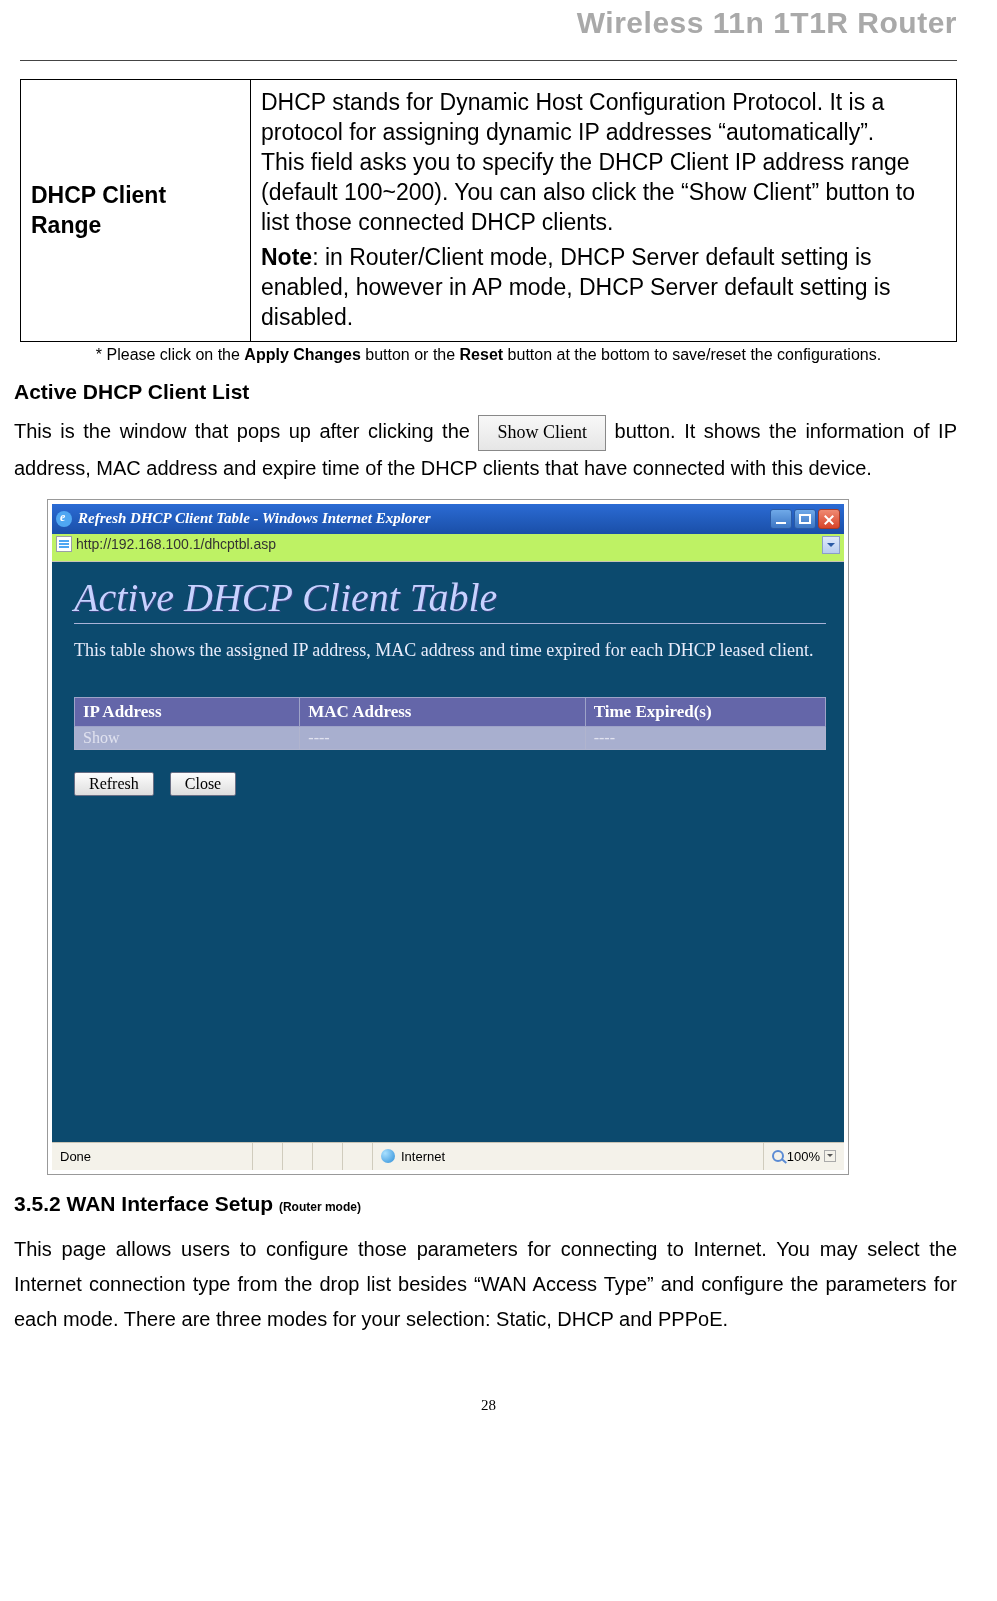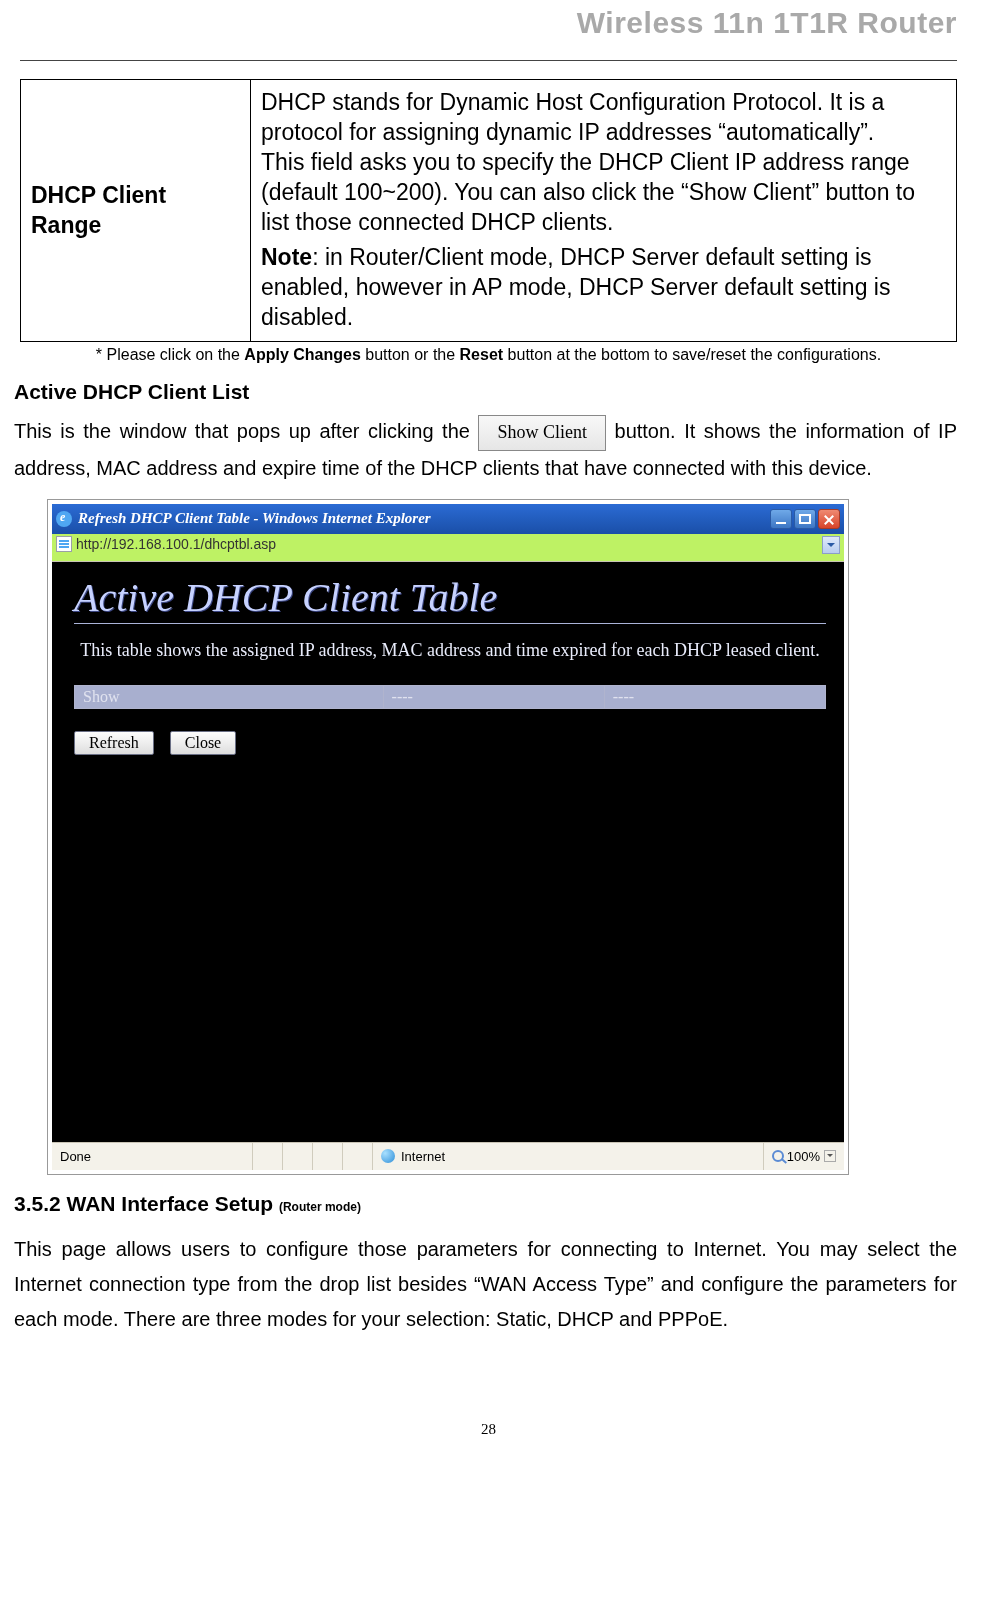--- a/index.html
+++ b/index.html
@@ -148,38 +148,37 @@
     border:1px solid #8b9fc8;
     background:linear-gradient(#dfe9fb,#b8cdef);
     position:relative;
   }
   .addr-drop::after{
     content:""; position:absolute; left:4px; top:6px;
     border:4px solid transparent; border-top-color:#2a5aa5;
   }
 
   .content-area {
-    background: #000000;
+    background: #0c4a6e;
     min-height: 580px;
     padding: 12px 18px 26px 22px;
   }
   .client-title {
     font: italic 40px "Times New Roman", serif;
     color:#c7d2ff;
     text-shadow: 1px 1px 0 #3a4580;
     border-bottom: 1px solid #aab3d8;
     padding-bottom: 2px;
     margin-bottom: 14px;
   }
   .client-desc {
     font: 18px "Times New Roman", serif;
     color:#e9ecfb;
-    margin-bottom: 22px;
+    margin-bottom: 34px;
     line-height:1.4;
-    text-align:center;
   }
   .dhcp-table {
     width: 100%;
     border-collapse: collapse;
   }
   .dhcp-table th {
     background:#6466a9;
     border:1px solid #9ea3c8;
     color:#fff;
     font: bold 17px "Times New Roman", serif;
@@ -240,21 +239,21 @@
   h2.section {
     font-size: 21px;
     font-weight: bold;
     margin: 14px 0 16px 0;
     margin-left: -6px;
   }
   h2.section .thin { font-weight: bold; font-size: 12px;}
   .page-num {
     text-align:center;
     font-size:15px;
-    margin-top:84px;
+    margin-top:60px;
     font-family: "Times New Roman", serif;
   }
 </style>
 </head>
 <body>
 
 <div class="page-header">Wireless 11n 1T1R Router</div>
 
 <table class="info-table">
   <tbody>
@@ -294,20 +293,25 @@
   <div class="addrbar">
     <span class="page-icon"></span>
     <span class="addr">http://192.168.100.1/dhcptbl.asp</span>
     <span class="addr-drop"></span>
   </div>
   <div class="content-area">
     <div class="client-title">Active DHCP Client Table</div>
     <div class="client-desc">This table shows the assigned IP address, MAC address and time expired for each DHCP leased client.</div>
     <table class="dhcp-table">
       <tbody>
+          <tr>
+        <th style="width:30%">IP Address</th>
+        <th style="width:38%">MAC Address</th>
+        <th>Time Expired(s)</th>
+      </tr>
       <tr>
         <td>Show</td>
         <td>----</td>
         <td>----</td>
       </tr>
     </tbody>
       </table>
     <div class="popup-btns">
       <span class="popup-btn">Refresh</span><span class="popup-btn">Close</span>
     </div>

